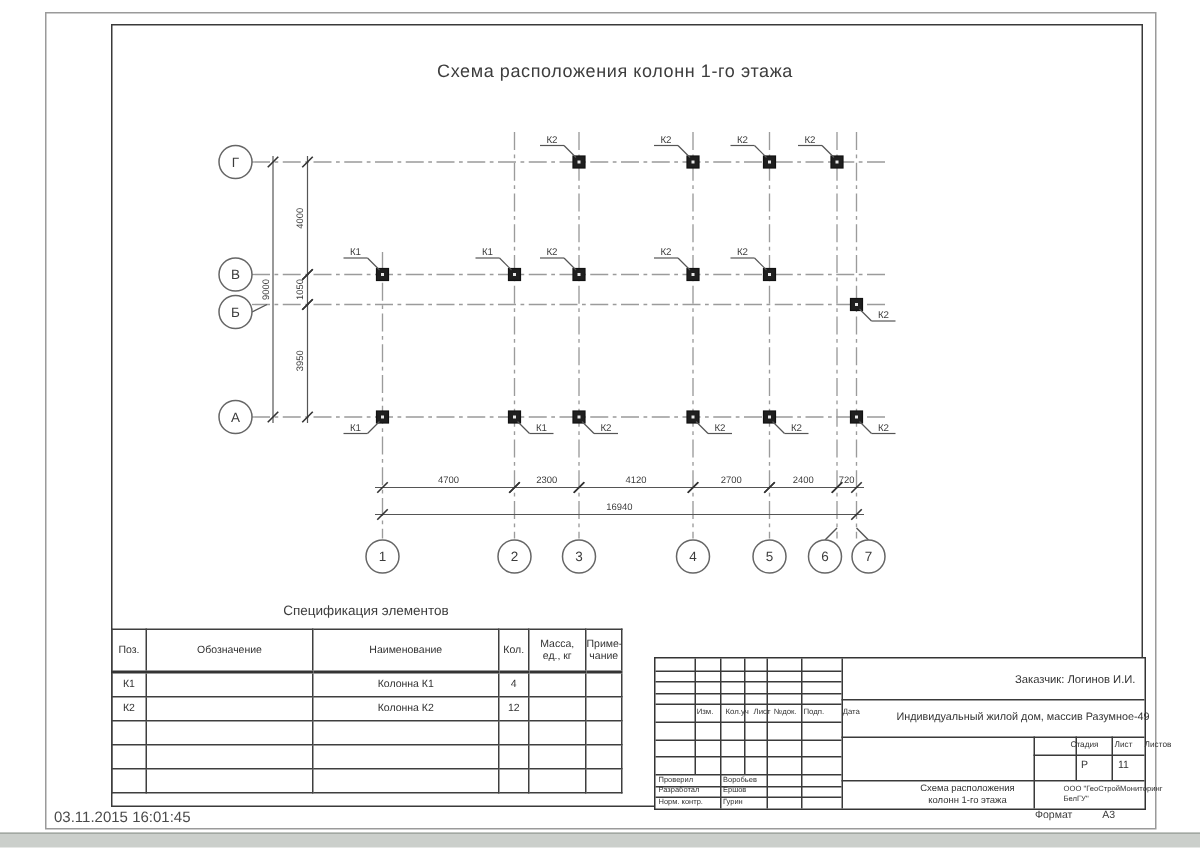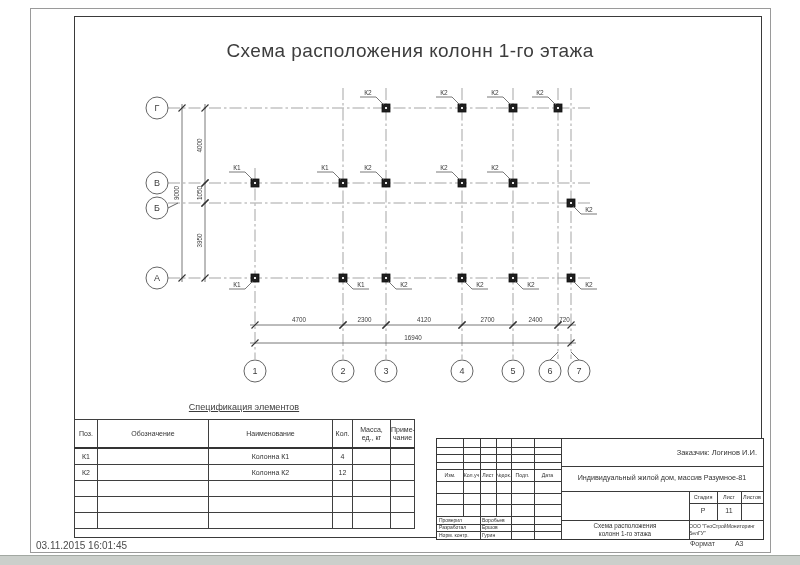--- a/index.html
+++ b/index.html
@@ -3,32 +3,32 @@
 <meta charset="utf-8">
 <style>
   html,body{margin:0;padding:0;}
   body{
     width:800px;height:565px;position:relative;background:#ffffff;
     font-family:"Liberation Sans",sans-serif;overflow:hidden;color:#3a3a3a;
   }
   .abs{position:absolute;}
   .paper-edge{left:30px;top:8px;width:739px;height:543px;border:1px solid #9a9a9a;}
   .inner-frame{left:74px;top:16px;width:686px;height:520px;border:1.5px solid #3a3a3a;}
-  .main-title{left:210px;top:40px;width:400px;text-align:center;font-size:19px;letter-spacing:.4px;color:#3d3d3d;}
-  .spec-title{left:74px;top:402px;width:340px;text-align:center;font-size:9px;color:#3d3d3d;text-decoration:underline;}
+  .main-title{left:210px;top:40px;width:400px;text-align:center;font-size:12px;letter-spacing:.4px;color:#3d3d3d;}
+  .spec-title{left:74px;top:402px;width:340px;text-align:center;font-size:9px;color:#3d3d3d;}
   .spec-wrap{left:74px;top:419px;}
   table.spec{border-collapse:collapse;table-layout:fixed;width:340px;border:1.5px solid #343434;}
   table.spec th,table.spec td{border:1px solid #3f3f3f;font-size:7px;font-weight:normal;
     text-align:center;vertical-align:middle;padding:0;color:#333;white-space:pre-line;line-height:8px;}
   table.spec thead th{height:27px;border-bottom:2px solid #343434;}
   table.spec tbody td{height:15px;}
   .tb{left:436px;top:438px;width:326px;height:100px;border:1.5px solid #343434;background:#fff;}
   .tb .ln{position:absolute;background:#3a3a3a;}
   .tb .cell{position:absolute;display:flex;align-items:center;justify-content:center;
-    font-size:6px;color:#333;overflow:hidden;line-height:1.2;}
+    font-size:6px;color:#333;overflow:hidden;line-height:1.2;padding-left:20px;}
   .tb .left-al{justify-content:flex-start;padding-left:2px;box-sizing:border-box;}
   .tb .right-al{justify-content:flex-end;padding-right:6px;box-sizing:border-box;}
   .timestamp{left:36px;top:540px;font-size:10px;color:#4a4a4a;}
   .format{left:690px;top:540px;width:80px;display:flex;gap:20px;font-size:7px;color:#3d3d3d;}
   .bottom-strip{left:0;top:555px;width:800px;height:10px;background:#cbcfcb;border-top:1px solid #a2a8a2;}
   svg text{fill:#3c3c3c;}
 </style>
 </head>
 <body>
 
@@ -296,21 +296,21 @@
   <div class="cell" style="left:97px;top:30px;width:27px;height:12px;font-size:5.2px">Дата</div>
 
   <div class="cell left-al" style="left:0;top:76.7px;width:43px;height:7.8px;font-size:5px">Проверил</div>
   <div class="cell left-al" style="left:43px;top:76.7px;width:31px;height:7.8px;font-size:5px">Воробьев</div>
   <div class="cell left-al" style="left:0;top:84.5px;width:43px;height:7.7px;font-size:5px">Разработал</div>
   <div class="cell left-al" style="left:43px;top:84.5px;width:31px;height:7.7px;font-size:5px">Ершов</div>
   <div class="cell left-al" style="left:0;top:92.2px;width:43px;height:7.8px;font-size:5px">Норм. контр.</div>
   <div class="cell left-al" style="left:43px;top:92.2px;width:31px;height:7.8px;font-size:5px">Гурин</div>
 
   <div class="cell right-al" style="left:124px;top:0;width:202px;height:27px;font-size:7.5px">Заказчик: Логинов И.И.</div>
-  <div class="cell" style="left:124px;top:27px;width:202px;height:25px;font-size:7.2px">Индивидуальный жилой дом, массив Разумное-81</div>
+  <div class="cell" style="left:124px;top:27px;width:202px;height:25px;font-size:7.2px">Индивидуальный жилой дом, массив Разумное-49</div>
   <div class="cell" style="left:252px;top:52px;width:28px;height:12px;font-size:5.5px">Стадия</div>
   <div class="cell" style="left:280px;top:52px;width:24px;height:12px;font-size:5.5px">Лист</div>
   <div class="cell" style="left:304px;top:52px;width:22px;height:12px;font-size:5.5px">Листов</div>
   <div class="cell" style="left:252px;top:64px;width:28px;height:17px;font-size:7px">Р</div>
   <div class="cell" style="left:280px;top:64px;width:24px;height:17px;font-size:7px">11</div>
   <div class="cell" style="left:304px;top:64px;width:22px;height:17px;font-size:7px"></div>
   <div class="cell" style="left:124px;top:81px;width:128px;height:9.5px;font-size:6.3px;align-items:flex-end">Схема расположения</div>
   <div class="cell" style="left:124px;top:90.5px;width:128px;height:9.5px;font-size:6.3px;align-items:flex-start">колонн 1-го этажа</div>
   <div class="cell" style="left:252px;top:81px;width:74px;height:19px;font-size:5.1px">ООО "ГеоСтройМониторинг БелГУ"</div>
 </div>

